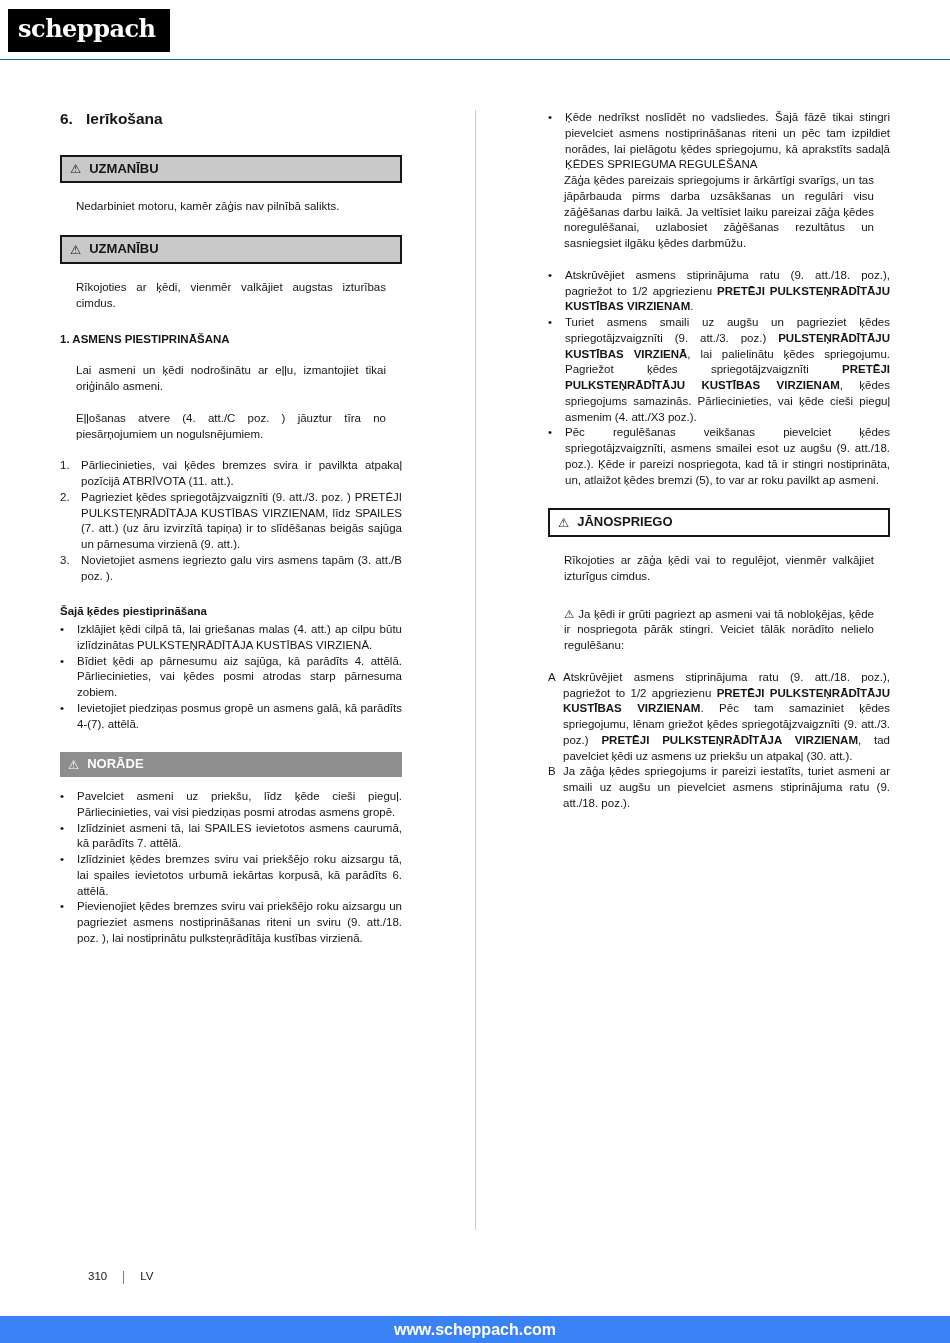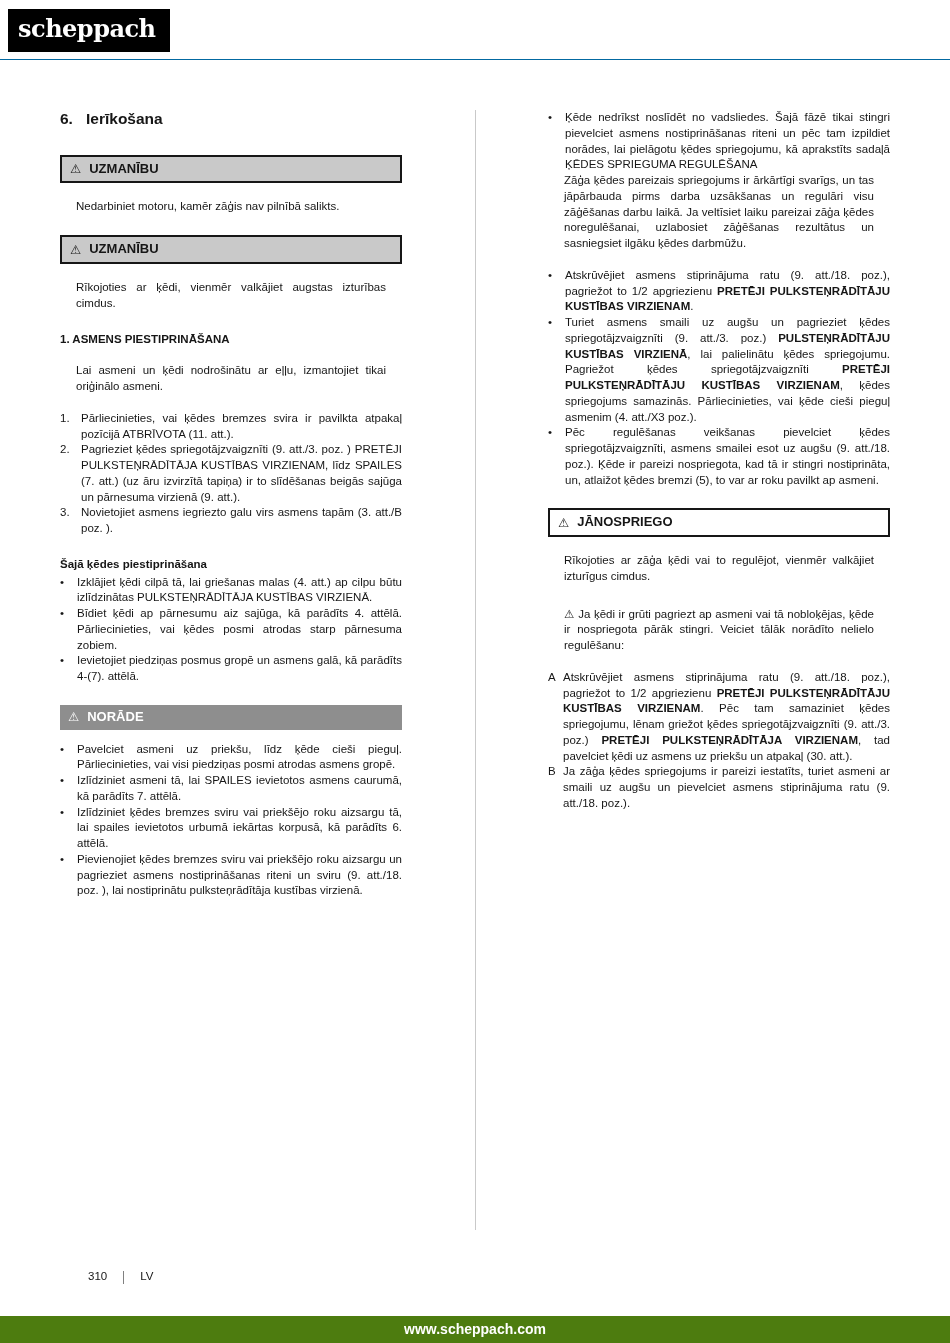--- a/index.html
+++ b/index.html
@@ -30,21 +30,21 @@
   .li-num .marker{width:21px}
   .li-bul .marker{width:17px}
   .li-abc .marker{width:15px}
   .li-body{flex:1 1 auto;text-align:justify}
   .cont{margin:0 0 0 15px;text-align:justify}
   .b{font-weight:bold}
   .gap{margin-top:22px !important}
   .tight{margin-top:0 !important}
   .page-footer{position:absolute;left:88px;bottom:58px;display:flex;align-items:center;gap:16px;font-size:11.5px}
   .vsep{width:1px;height:13px;background:#808080}
-  .bottom-bar{position:absolute;left:0;bottom:0;width:100%;height:27px;background:#4d7c0f;color:#fff;display:flex;align-items:center;justify-content:center;font-weight:bold;font-size:14px}
+  .bottom-bar{position:absolute;left:0;bottom:0;width:100%;height:27px;background:#3b82f6;color:#fff;display:flex;align-items:center;justify-content:center;font-weight:bold;font-size:16px}
 </style>
 </head>
 <body>
 
 <div class="header">
   <div class="logo">
     <span>scheppach</span>
   </div>
 </div>
 
@@ -56,20 +56,21 @@
         <span>UZMANĪBU</span>
       </div>
       <div class="para"><span>Nedarbiniet motoru, kamēr zāģis nav pilnībā salikts.</span></div>
       <div class="box box-caution">
         <span class="tri">⚠</span>
         <span>UZMANĪBU</span>
       </div>
       <div class="para"><span>Rīkojoties ar ķēdi, vienmēr valkājiet augstas izturības cimdus.</span></div>
       <div class="sub">1. ASMENS PIESTIPRINĀŠANA</div>
       <div class="para"><span>Lai asmeni un ķēdi nodrošinātu ar eļļu, izmantojiet tikai oriģinālo asmeni.</span></div>
+      <div class="para"><span>Eļļošanas atvere (4. att./C poz. ) jāuztur tīra no piesārņojumiem un nogulsnējumiem.</span></div>
       <div class="li li-num">
         <span class="marker">1.</span>
         <div class="li-body"><span>Pārliecinieties, vai ķēdes bremzes svira ir pavilkta atpakaļ pozīcijā ATBRĪVOTA (11. att.).</span></div>
       </div>
       <div class="li li-num">
         <span class="marker">2.</span>
         <div class="li-body"><span>Pagrieziet ķēdes spriegotājzvaigznīti (9. att./3. poz. ) PRETĒJI PULKSTEŅRĀDĪTĀJA KUSTĪBAS VIRZIENAM, līdz SPAILES (7. att.) (uz āru izvirzītā tapiņa) ir to slīdēšanas beigās sajūga un pārnesuma virzienā (9. att.).</span></div>
       </div>
       <div class="li li-num">
         <span class="marker">3.</span>

